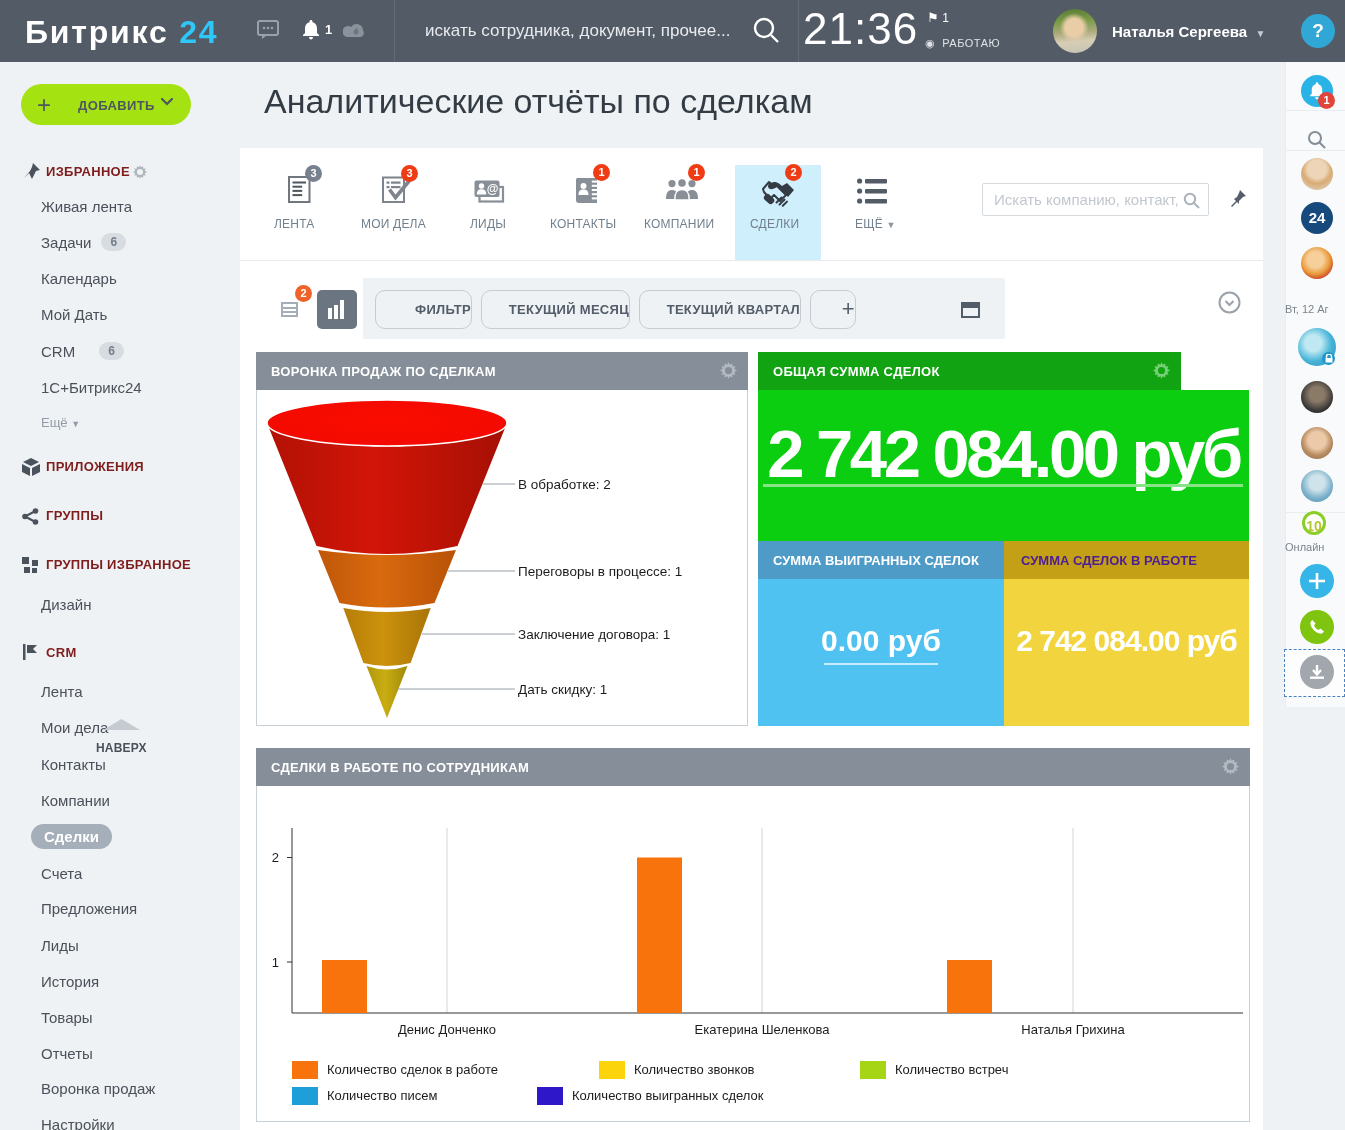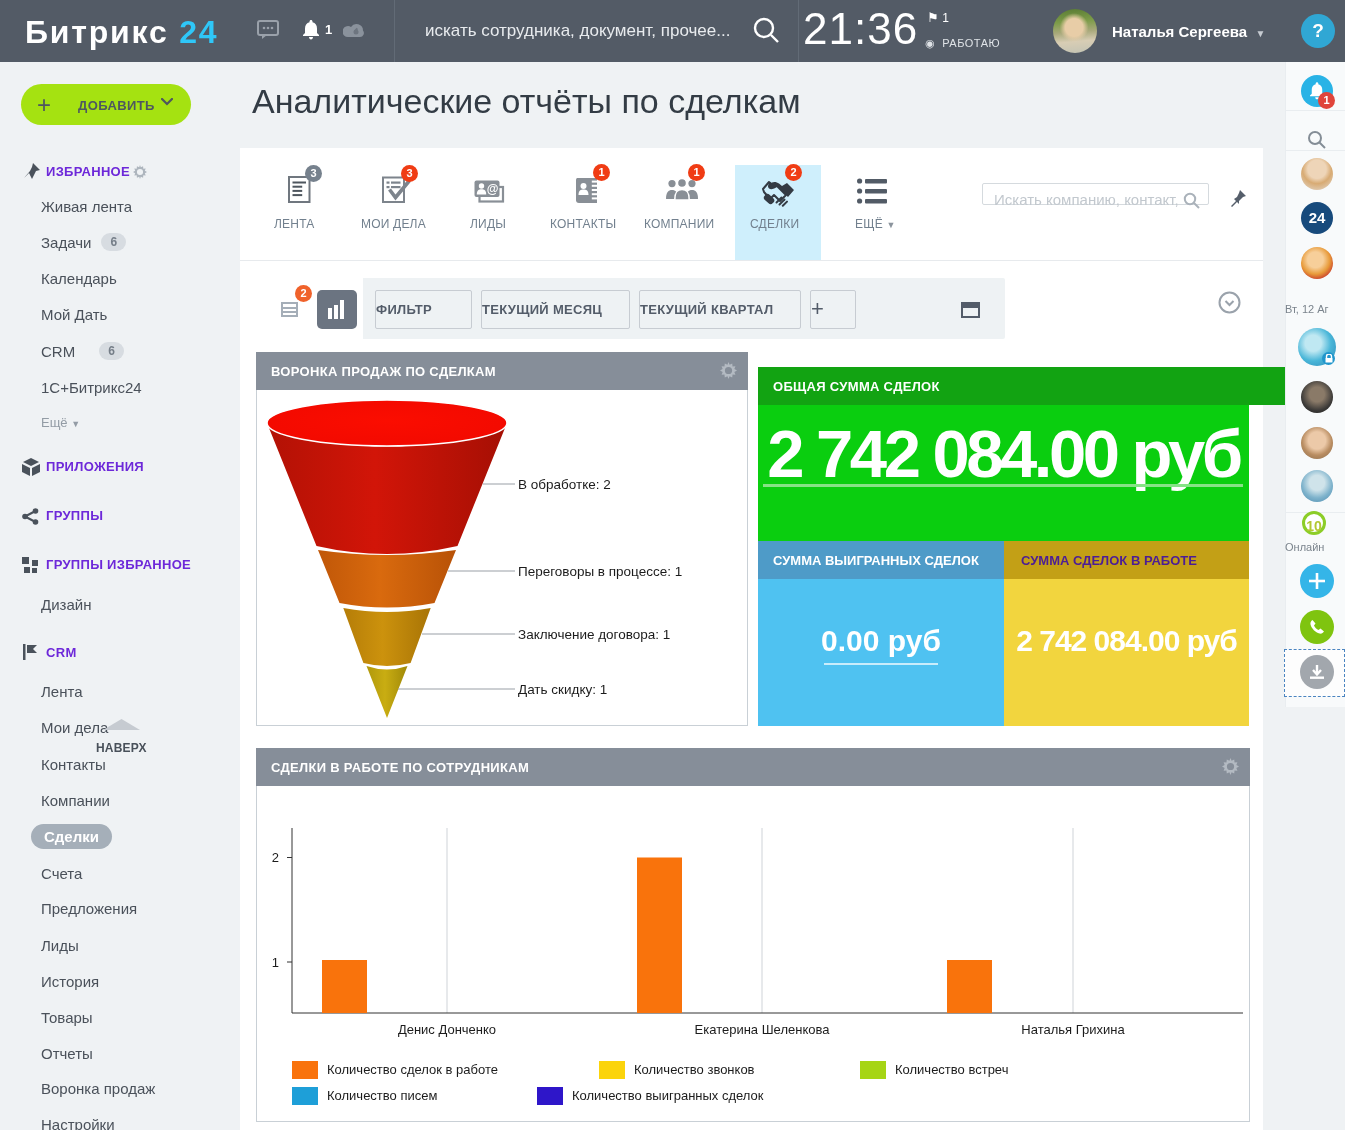--- a/index.html
+++ b/index.html
@@ -15,37 +15,37 @@
   #clock { position:absolute; left:803px; top:4px; font-size:44px; color:#fff; font-weight:normal; letter-spacing:1px; }
   #flagrow { position:absolute; left:927px; top:10px; color:#fff; font-size:13px; }
   #workrow { position:absolute; left:925px; top:37px; color:#dfe3e7; font-size:11px; letter-spacing:.5px; }
   #uname { position:absolute; left:1112px; top:23px; color:#fff; font-size:15px; font-weight:bold; }
   #help { position:absolute; left:1301px; top:14px; width:34px; height:34px; border-radius:50%; background:#30a7d4; color:#fff; font-size:19px; font-weight:bold; text-align:center; line-height:34px; }
   
   #addbtn { position:absolute; left:21px; top:84px; width:170px; height:41px; border-radius:21px; background:#a5e211; }
   #addbtn .plus { position:absolute; left:16px; top:7px; font-size:24px; color:#4e5760; font-weight:normal; }
   #addbtn .lbl { position:absolute; left:57px; top:14px; font-size:13px; font-weight:bold; color:#4e5760; letter-spacing:.4px; }
   #addbtn .chev { position:absolute; right:18px; top:14px; }
-  .sec { position:absolute; left:46px; font-size:13px; font-weight:bold; color:#6d28d9; letter-spacing:.3px; }
+  .sec { position:absolute; left:46px; font-size:13px; font-weight:bold; color:#7f1d1d; letter-spacing:.3px; }
   .mi { position:absolute; left:41px; font-size:15px; color:#4a515a; }
   .badge-g { display:inline-block; background:#d7dce1; border-radius:9px; font-size:12px; font-weight:bold; color:#757e88; padding:2px 9px; margin-left:10px; position:relative; top:-2px;}
   .pill-sel { position:absolute; left:31px; background:#a5afb9; border-radius:14px; color:#fff; font-size:15px; font-weight:bold; padding:4px 13px; }
   
   #maincard { position:absolute; left:240px; top:148px; width:1023px; height:982px; background:#fff; }
-  #title { position:absolute; left:252px; top:82px; font-size:34px; color:#333c45; font-weight:normal; }
+  #title { position:absolute; left:264px; top:82px; font-size:34px; color:#333c45; font-weight:normal; }
   .tab-label { position:absolute; top:217px; font-size:12px; color:#72808e; letter-spacing:.2px; }
   .badge-r { position:absolute; width:17px; height:17px; border-radius:50%; background:#f03c14; color:#fff; font-size:11px; font-weight:bold; text-align:center; line-height:17px; }
   .badge-gr { position:absolute; width:17px; height:17px; border-radius:50%; background:#76818d; color:#fff; font-size:11px; font-weight:bold; text-align:center; line-height:17px; }
   #seltab { position:absolute; left:735px; top:165px; width:86px; height:95px; background:#cfeffc; }
-  #navsearch { position:absolute; left:982px; top:183px; width:227px; height:22px; border:1px solid #d5dade; border-radius:2px; background:#fff; }
+  #navsearch { position:absolute; left:982px; top:183px; width:227px; height:33px; border:1px solid #d5dade; border-radius:2px; background:#fff; }
   #navsearch span { position:absolute; left:11px; top:7px; font-size:15px; color:#c2c8ce; }
   #navdiv { position:absolute; left:240px; top:260px; width:1023px; height:1px; background:#e7eaed; }
   #toolbar { position:absolute; left:256px; top:278px; width:749px; height:61px; background:#eef2f4; border-radius:2px; }
   #tg-white { position:absolute; left:256px; top:278px; width:107px; height:61px; background:#fff; }
-  .tbtn { position:absolute; top:290px; height:39px; border:1px solid #c7ccd2; border-radius:2px; background:#eef2f4; color:#535c69; font-size:13px; font-weight:bold; text-align:left; letter-spacing:.3px; }
+  .tbtn { position:absolute; top:290px; height:39px; border:1px solid #c7ccd2; border-radius:10px; background:#eef2f4; color:#535c69; font-size:13px; font-weight:bold; text-align:right; letter-spacing:.3px; }
   #chartbtn { position:absolute; left:317px; top:290px; width:40px; height:39px; background:#6b7481; border-radius:5px; }
   
   .wheader { position:absolute; height:38px; color:#fff; font-size:13px; font-weight:bold; letter-spacing:.3px; }
   .wheader .t { position:absolute; left:15px; top:12px; }
   .gear { position:absolute; right:11px; top:10px; width:17px; height:17px; opacity:.75; }
   
   #rail { position:absolute; left:1285px; top:62px; width:60px; height:645px; background:#f8fafb; border-left:1px solid #e9edf0; }
   .rail-div { position:absolute; left:1286px; width:59px; height:1px; background:#e9edf0; }
   .ricon { position:absolute; border-radius:50%; }
   .rtxt { position:absolute; font-size:11px; color:#7b848d; width:60px; left:1285px;}
@@ -333,21 +333,21 @@
       <line x1="165" y1="244" x2="258" y2="244"></line>
       <line x1="141" y1="299" x2="258" y2="299"></line>
     </g>
   <text x="261" y="99" font-size="13.5" fill="#1c1c1c">В обработке: 2</text>
   <text x="261" y="186" font-size="13.5" fill="#1c1c1c">Переговоры в процессе: 1</text>
   <text x="261" y="249" font-size="13.5" fill="#1c1c1c">Заключение договора: 1</text>
   <text x="261" y="304" font-size="13.5" fill="#1c1c1c">Дать скидку: 1</text>
 </svg>
 
 <div class="abs" style="left:758px;top:390px;width:491px;height:151px;background:#0ace0f"></div>
-<div class="wheader" style="left:758px;top:367px;width:586px;background:#12a312">
+<div class="wheader" style="left:758px;top:352px;width:423px;background:#12a312">
     <span class="t">ОБЩАЯ СУММА СДЕЛОК</span>
   <svg class="gear" viewBox="0 0 16 16">
       <path d="M8 4.6 A3.4 3.4 0 1 0 8 11.4 A3.4 3.4 0 1 0 8 4.6 M8 0 L9 2.5 L11.5 1.5 L11.8 4.2 L14.5 4 L13.5 6.5 L16 8 L13.5 9.5 L14.5 12 L11.8 11.8 L11.5 14.5 L9 13.5 L8 16 L7 13.5 L4.5 14.5 L4.2 11.8 L1.5 12 L2.5 9.5 L0 8 L2.5 6.5 L1.5 4 L4.2 4.2 L4.5 1.5 L7 2.5 Z" fill="#9adf9a" fill-rule="evenodd"></path>
     </svg>
 </div>
 <div class="abs" style="left:758px;top:415px;width:491px;height:80px;color:#fff;font-size:67px;font-weight:bold;text-align:center;letter-spacing:-3.5px;white-space:nowrap">2 742 084.00 руб</div>
 <div class="abs" style="left:763px;top:484px;width:480px;height:3px;background:#86e386"></div>
 
 <div class="abs" style="left:758px;top:579px;width:246px;height:147px;background:#4fc2f1"></div>
 <div class="abs" style="left:758px;top:541px;width:246px;height:38px;background:#4e9bc8">

